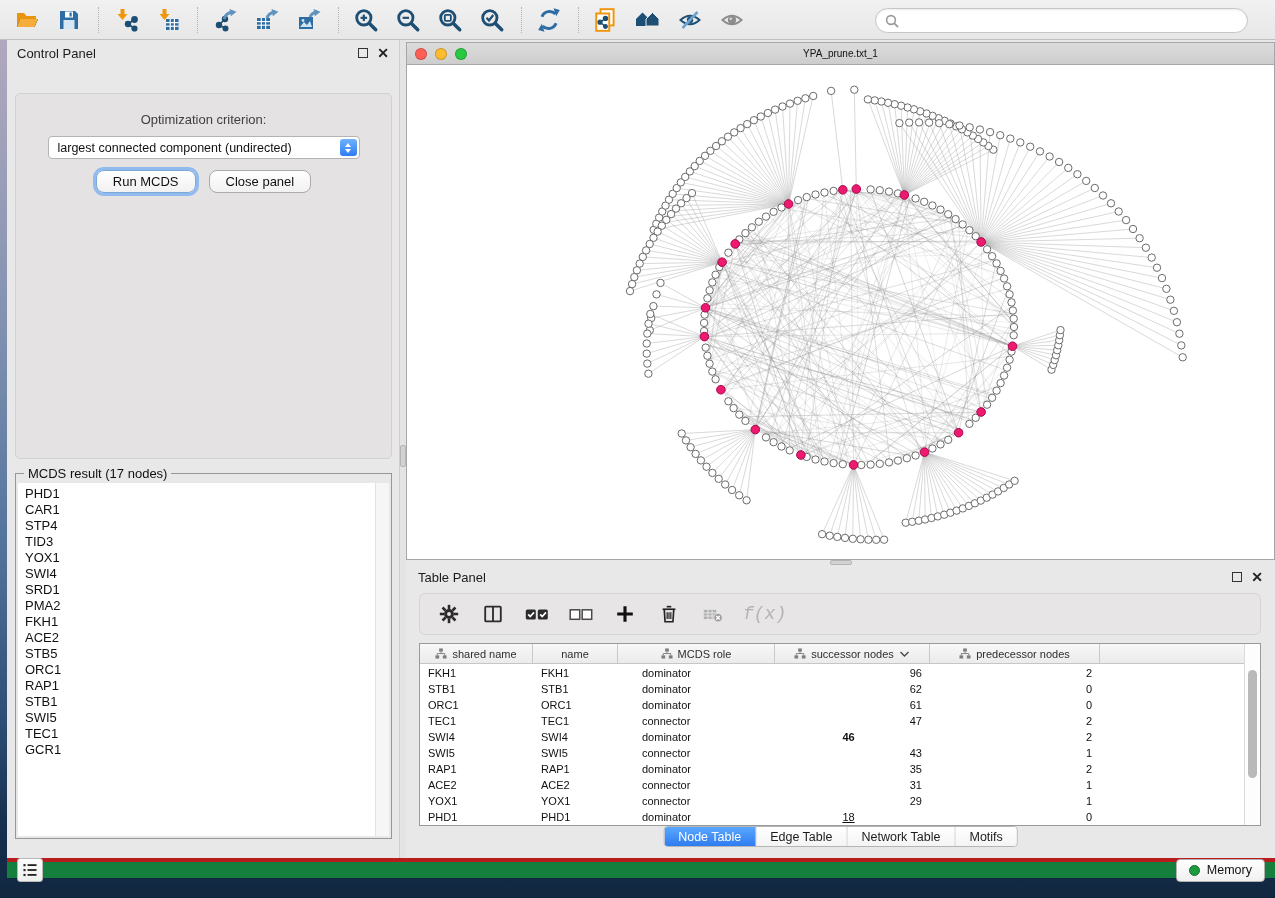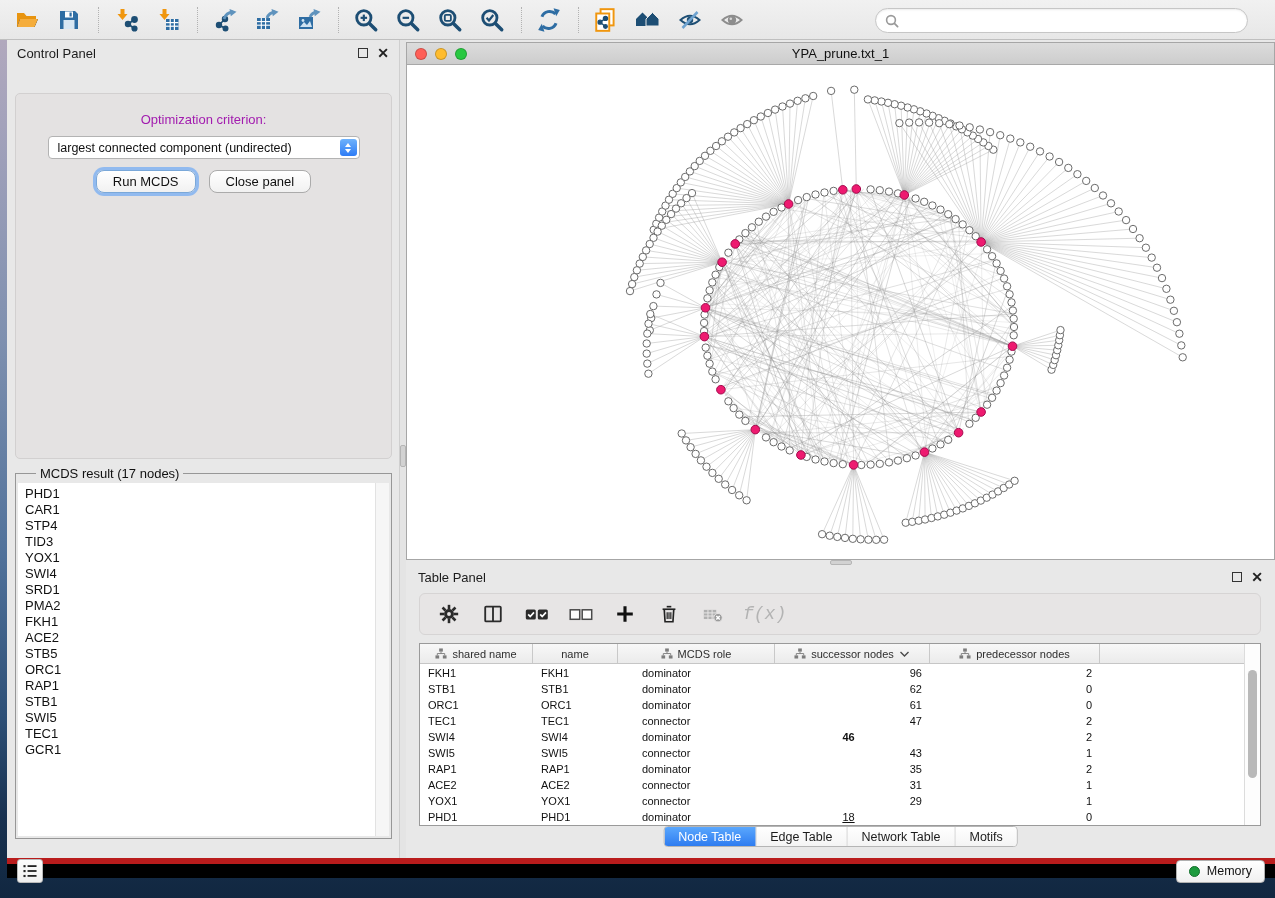--- a/index.html
+++ b/index.html
@@ -27,50 +27,50 @@
   .win-btns { margin-left:auto; display:flex; gap:9px; align-items:center; }
   .float-ico { width:10px; height:10px; border:1.6px solid #333; display:inline-block; }
   .close-ico { font-size:14px; font-weight:bold; color:#222; line-height:10px; }
   .cp-tabs { position:absolute; top:33px; left:50%; transform:translateX(-50%); display:flex; height:21px;
     border:1px solid #b5b5b5; border-radius:4px; background:#fff; overflow:hidden; }
   .cp-tab { padding:0 14px; font-size:12.5px; color:#1c1c1c; display:flex; align-items:center; border-right:1px solid #c9c9c9; background:linear-gradient(#ffffff,#f4f4f4); }
   .cp-tab:last-child { border-right:none; }
   .cp-tab.active { background:linear-gradient(#5aa7fd,#2e7cf0); color:#fff; border-right:none; }
   .cp-subpanel { position:absolute; left:8px; top:53px; width:377px; height:366px; background:#e4e2e2;
     border:1px solid #d2d0d0; border-radius:5px; }
-  .opt-label { position:absolute; top:18px; width:100%; text-align:center; font-size:13px; color:#a21caf; }
+  .opt-label { position:absolute; top:18px; width:100%; text-align:center; font-size:13px; color:#404040; }
   .dropdown { position:absolute; top:42px; left:50%; transform:translateX(-50%); width:312px; height:23px;
     background:#fff; border:1px solid #b3b3b3; border-radius:4px; display:flex; align-items:center; font-size:12.5px; color:#111; padding-left:9px; }
   .dd-stepper { position:absolute; right:2px; top:2px; width:17px; height:17px; border-radius:3px;
     background:linear-gradient(#6fb2fb,#2e7cf6); display:flex; flex-direction:column; align-items:center; justify-content:center; gap:2px; }
   .dd-up { width:0;height:0;border-left:3.5px solid transparent;border-right:3.5px solid transparent;border-bottom:4px solid #fff; }
   .dd-dn { width:0;height:0;border-left:3.5px solid transparent;border-right:3.5px solid transparent;border-top:4px solid #fff; }
   .cp-buttons { position:absolute; top:76px; width:100%; display:flex; justify-content:center; gap:13px; }
   .btn { height:23px; padding:0 16px; font-size:13px; color:#111; background:linear-gradient(#ffffff,#f1f1f1);
     border:1px solid #ababab; border-radius:8px; font-family:"Liberation Sans",sans-serif; }
   .btn.focused { box-shadow:0 0 0 3px rgba(110,170,245,.7); border-color:#7aa8d9; }
   fieldset.mcds { position:absolute; left:8px; top:426px; width:377px; height:373px; border:1px solid #979797; background:transparent; }
-  fieldset.mcds legend { font-size:13px; color:#111; margin-left:20px; padding:0 4px; background:#e8e8e8; }
+  fieldset.mcds legend { font-size:13px; color:#111; margin-left:8px; padding:0 4px; background:#e8e8e8; }
   .mcds-inner { position:absolute; left:2px; right:2px; top:2px; bottom:2px; background:#fff; overflow:hidden; }
   .mcds-list { position:absolute; left:0; top:0; right:14px; bottom:0; padding:3px 0 0 7px; }
   .mcds-item { font-size:13px; line-height:16px; color:#111; }
   .mcds-scroll { position:absolute; right:0; top:0; width:14px; bottom:0; background:#f6f6f6; border-left:1px solid #e2e2e2; }
 
   
   .vsplit { left:400px; top:40px; width:6px; height:818px; background:#e4e4e4; }
   .vhandle { position:absolute; left:0; top:405px; width:6px; height:22px; background:#d2d2d2; border:1px solid #b5b5b5; border-radius:2px; }
 
   
   .right-bg { left:406px; top:40px; width:869px; height:818px; background:#e8e8e8; }
   .network-window { left:406px; top:42px; width:869px; height:518px; border:1px solid #a6a6a6; background:#fff; }
   .nw-titlebar { position:absolute; left:0; top:0; width:100%; height:22px; background:linear-gradient(#dcdcdc,#cdcdcd);
     border-bottom:1px solid #a8a8a8; display:flex; align-items:center; }
   .lights { position:absolute; left:8px; top:5px; display:flex; gap:8px; }
   .light { width:12px; height:12px; border-radius:50%; border:0.5px solid rgba(0,0,0,.2); }
-  .nw-title { width:100%; text-align:center; font-size:13px; color:#111; }
+  .nw-title { width:100%; text-align:center; font-size:10px; color:#111; }
   .nw-canvas { position:absolute; left:0; top:22px; right:0; bottom:0; background:#fff; overflow:hidden; }
 
   .hsplit { left:406px; top:560px; width:869px; height:5px; background:#e8e8e8; }
   .hhandle { position:absolute; left:424px; top:0; width:22px; height:5px; background:#d2d2d2; border:1px solid #b5b5b5; border-radius:2px; }
 
   
   .table-panel { left:406px; top:565px; width:869px; height:293px; background:#e8e8e8; }
   .tp-titlebar { position:absolute; left:0; top:0; width:100%; height:24px; display:flex; align-items:center; padding:0 12px; }
   .tp-title { font-size:13px; color:#1c1c1c; }
   .tp-toolbar { position:absolute; left:13px; top:28px; width:842px; height:42px; background:#e7e5e5;
@@ -88,21 +88,21 @@
   .td { font-size:11px; color:#111; overflow:hidden; white-space:nowrap; }
   .tp-scrollbar { position:absolute; right:0; top:0; width:16px; bottom:0; background:#fdfdfd; border-left:1px solid #dcdcdc; }
   .tp-thumb { position:absolute; left:3px; top:26px; width:9px; height:108px; background:#b9b9b9; border-radius:5px; }
   .tp-tabs { position:absolute; bottom:11px; left:50%; transform:translateX(-50%); display:flex; height:21px;
     border:1px solid #b5b5b5; border-radius:4px; background:#fff; overflow:hidden; }
   .tp-tab { padding:0 14px; font-size:12.5px; color:#1c1c1c; display:flex; align-items:center; border-right:1px solid #c9c9c9; background:linear-gradient(#ffffff,#f4f4f4); }
   .tp-tab:last-child { border-right:none; }
   .tp-tab.active { background:linear-gradient(#5aa7fd,#2e7cf0); color:#fff; }
 
   
-  .status-bar { left:7px; top:858px; width:1268px; height:20px; background:#000000; border-top:6px solid #b91c1c;
+  .status-bar { left:7px; top:858px; width:1268px; height:20px; background:#15803d; border-top:4px solid #b91c1c;
     display:flex; align-items:center; padding:0 10px; }
   .list-btn { width:26px; height:24px; background:linear-gradient(#fdfdfd,#eeeeee); border:1px solid #b9b9b9; border-radius:3px;
     display:flex; align-items:center; justify-content:center; }
   .memory-btn { margin-left:auto; height:23px; padding:0 12px; background:linear-gradient(#ffffff,#f0f0f0); border:1px solid #b0b0b0;
     border-radius:4px; display:flex; align-items:center; gap:7px; font-size:12.5px; color:#111; }
   .mem-dot { width:11px; height:11px; border-radius:50%; background:#1d9b3e; border:1px solid #14702c; }
 </style>
 </head>
 <body>
 

